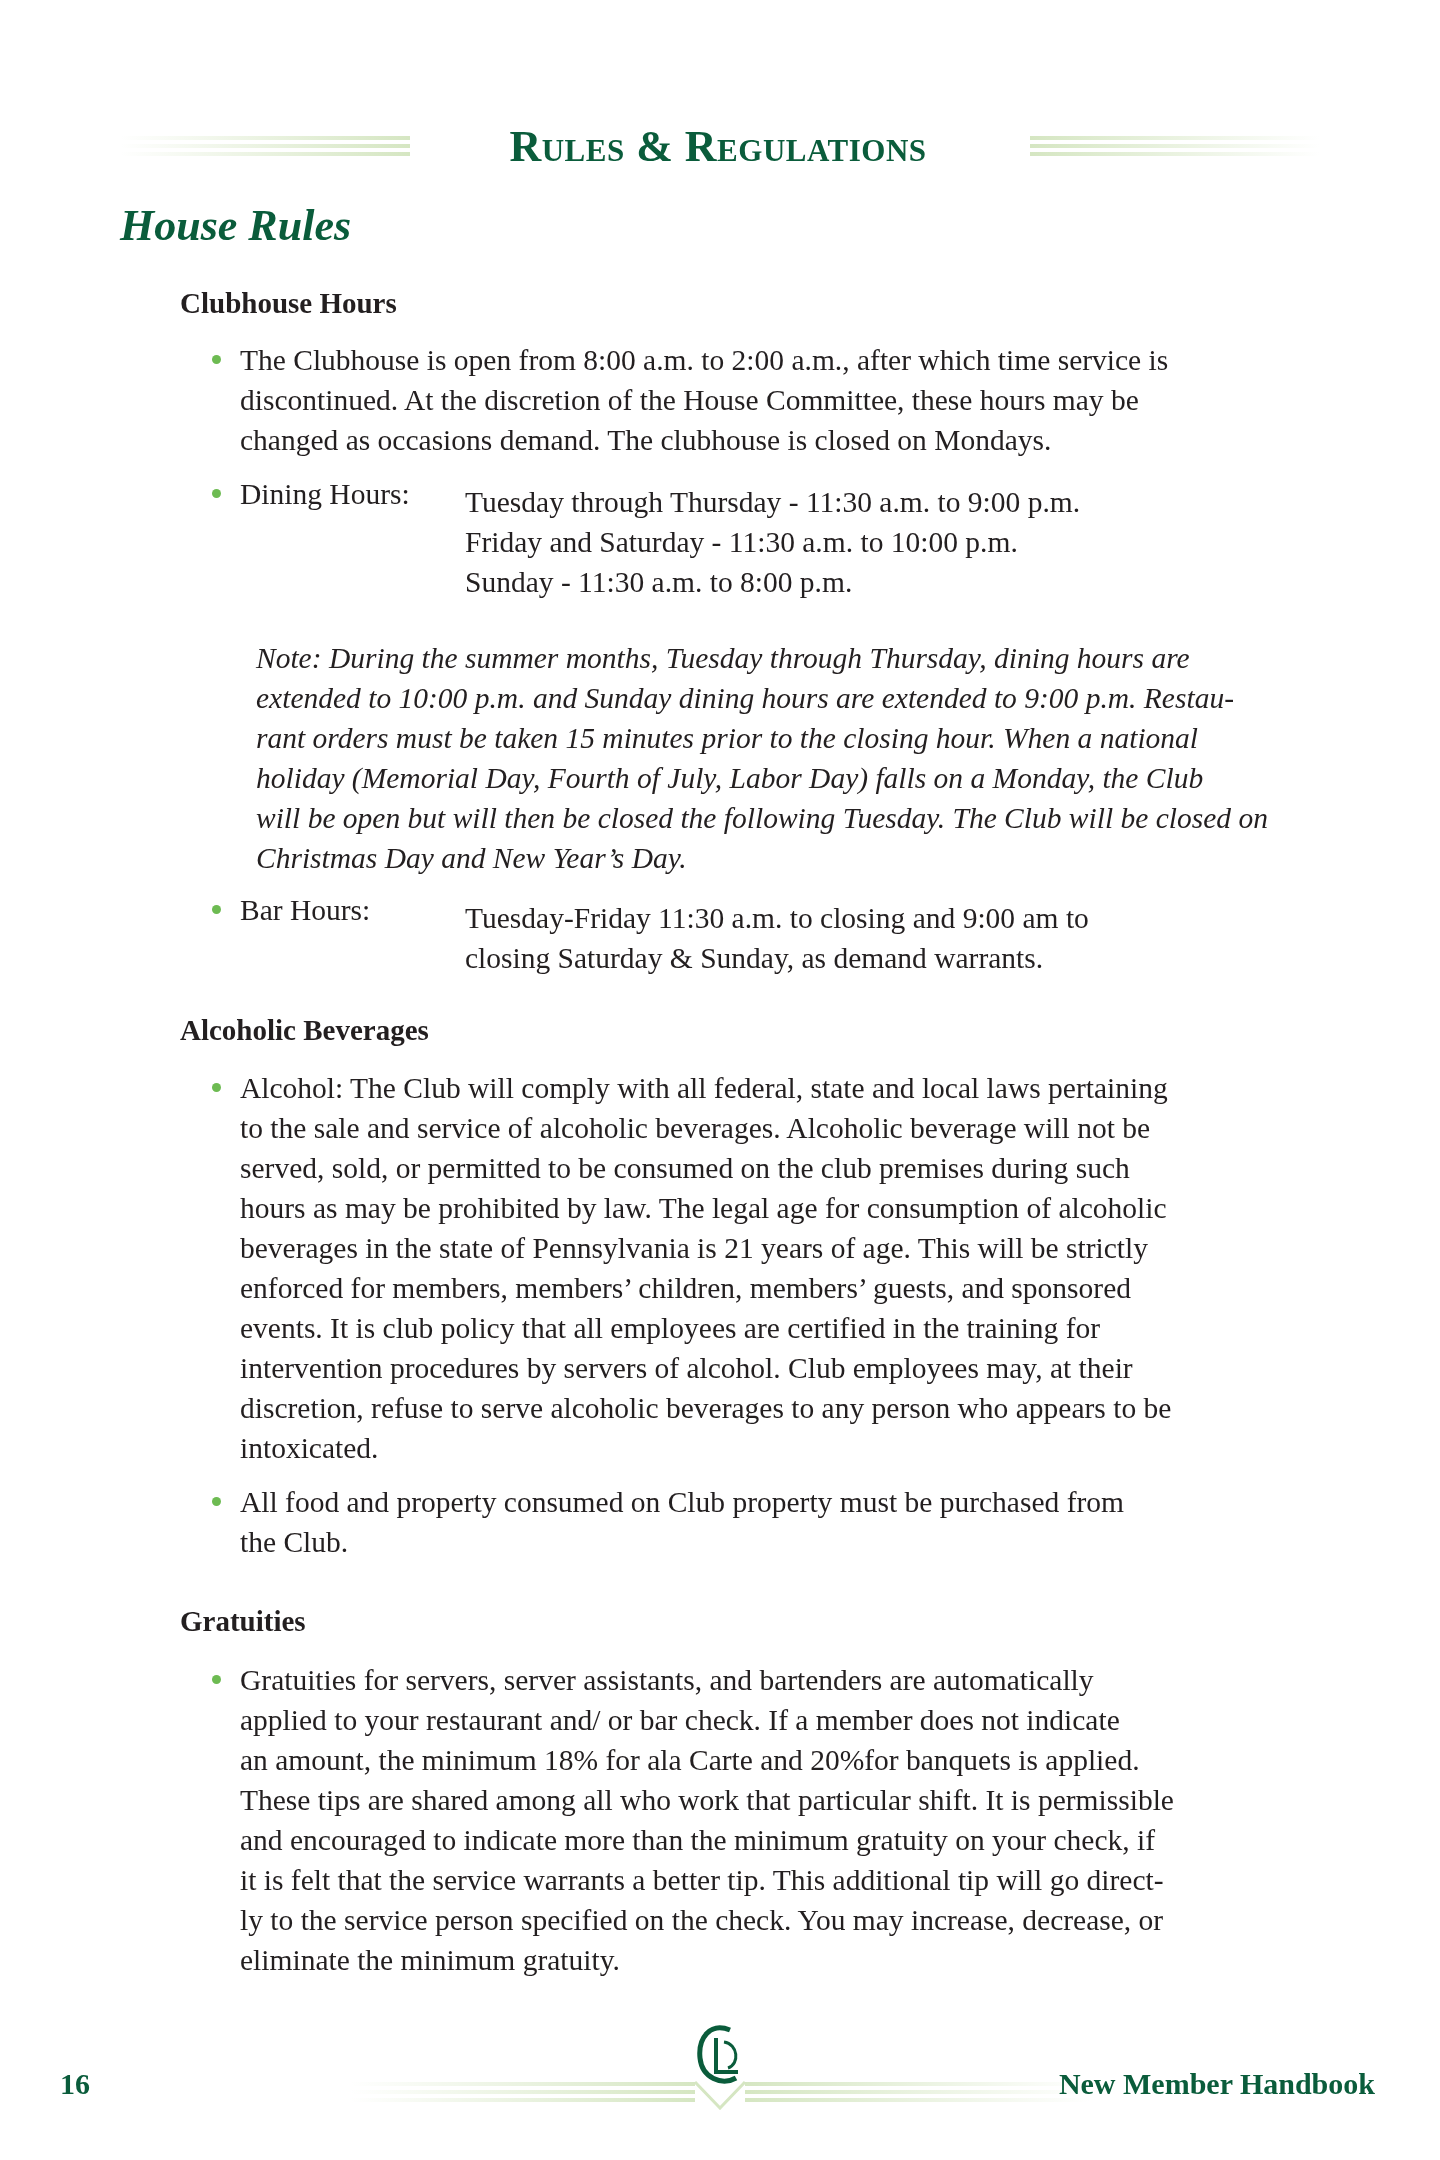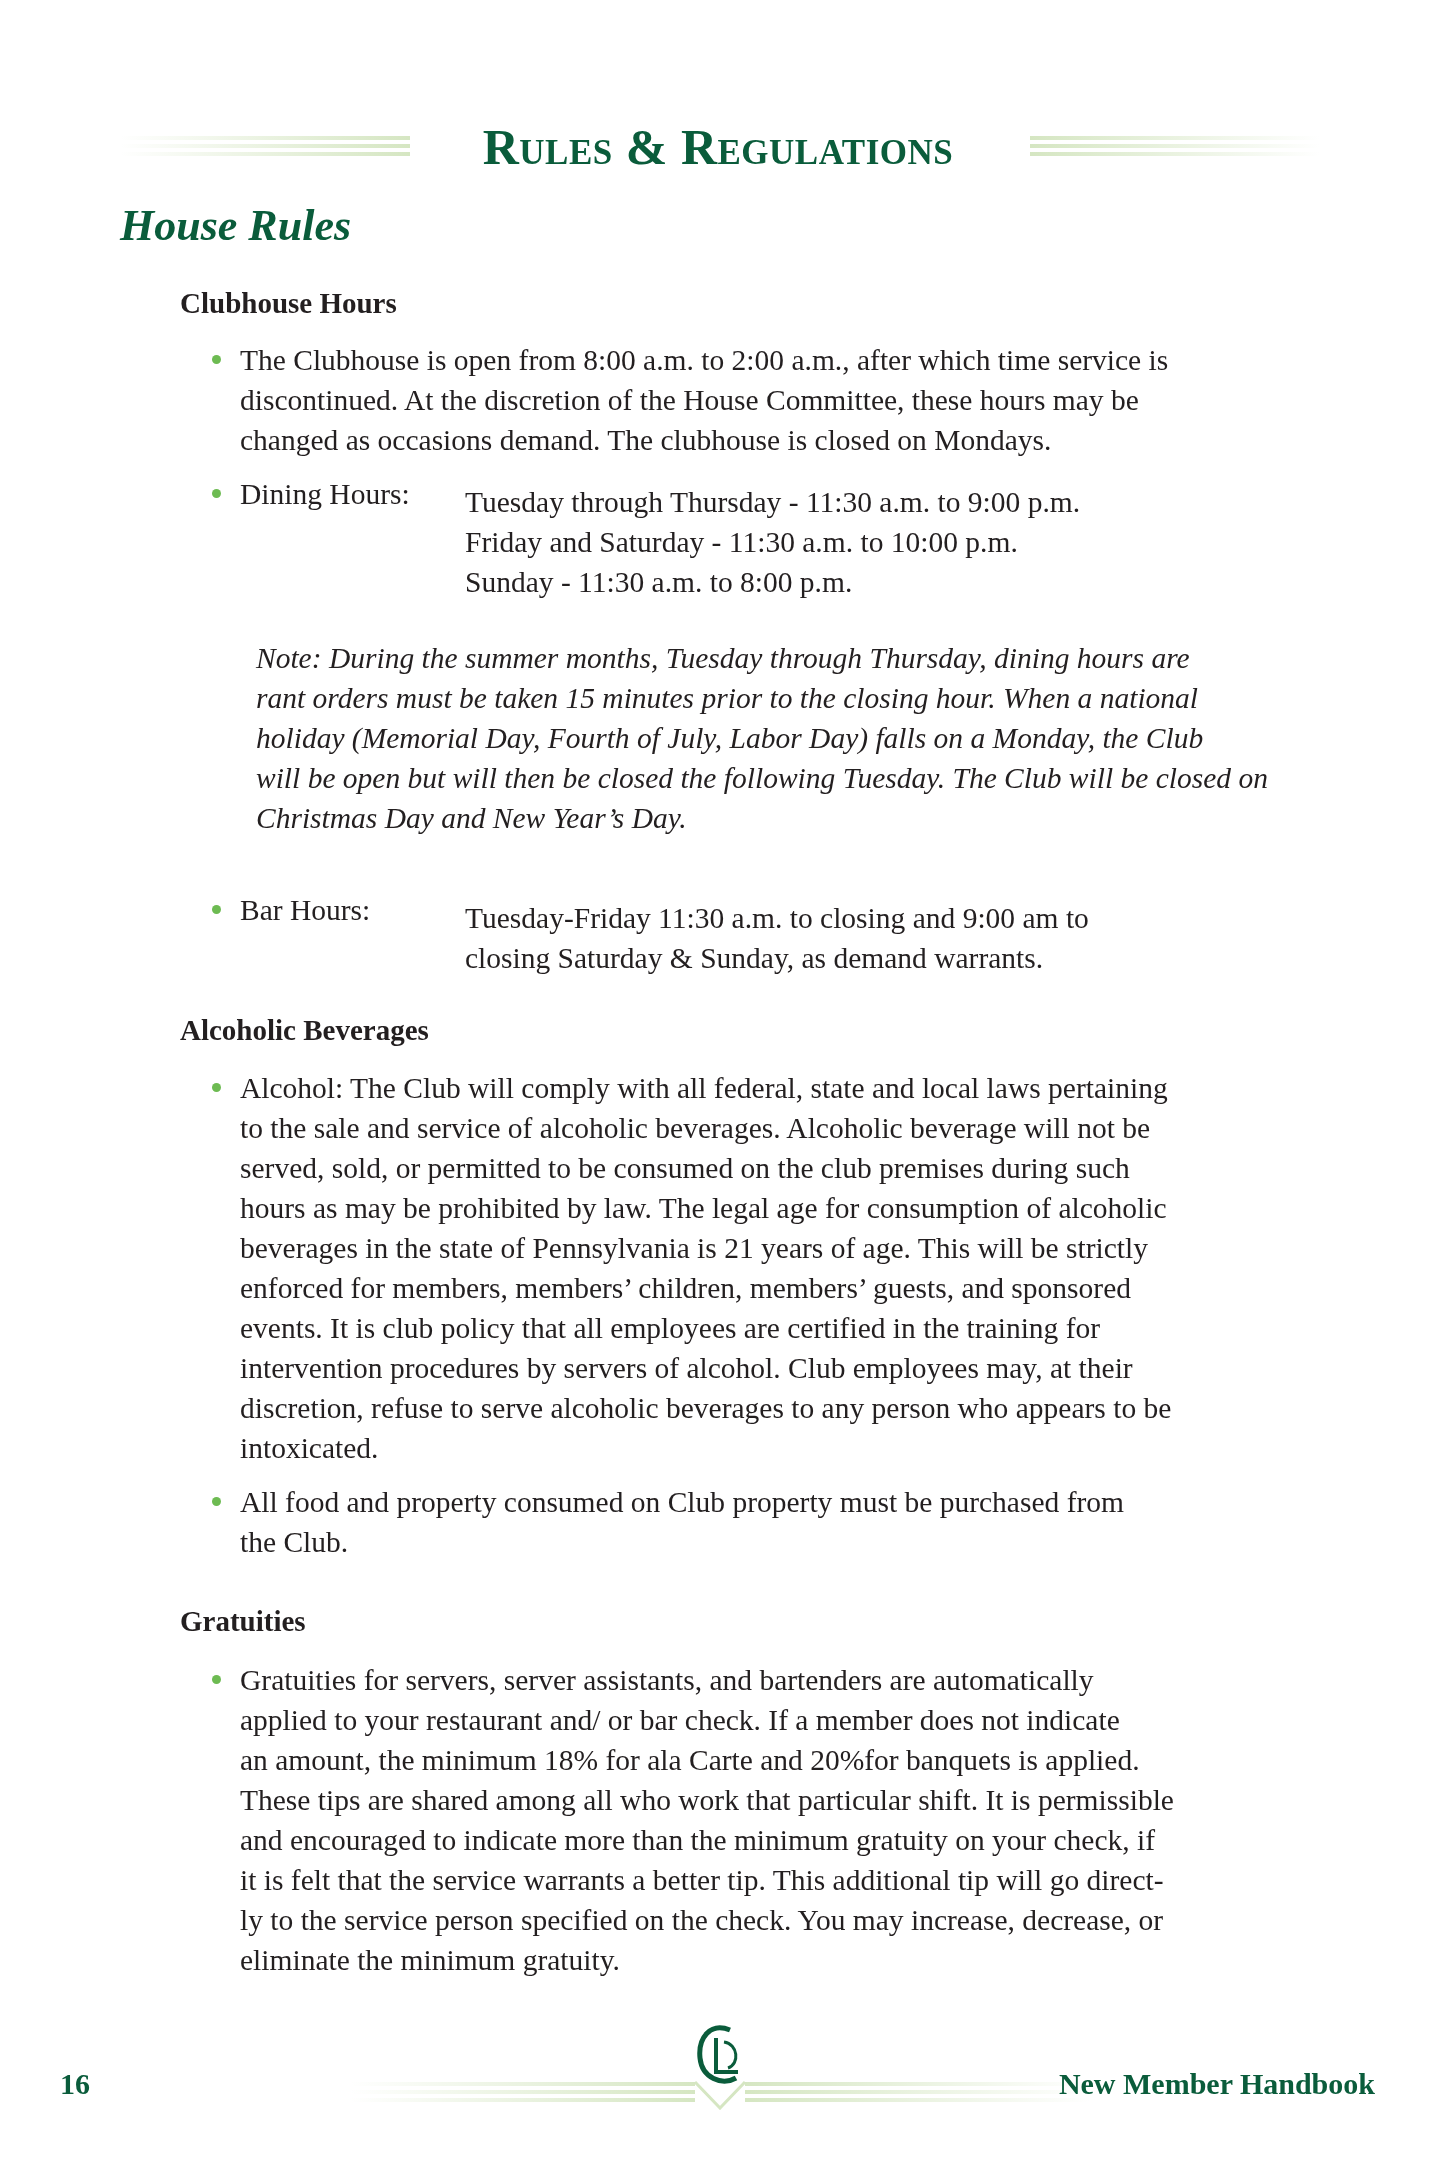--- a/index.html
+++ b/index.html
@@ -1,21 +1,21 @@
 <!DOCTYPE html>
 <html><head>
 <meta charset="utf-8">
 <style>
   html, body { margin:0; padding:0; background:#ffffff; }
   body { width:1440px; height:2160px; position:relative; overflow:hidden;
          font-family:"Liberation Serif","DejaVu Serif",serif; color:#231f20; }
   .title-wrap { position:absolute; top:112px; left:0; width:1440px; height:70px; }
   .title { position:absolute; left:412px; top:0; width:612px; text-align:center;
            font-family:"Liberation Serif",serif; font-weight:bold; color:#0a5c3b;
-           font-size:50px; line-height:70px; font-variant:small-caps; letter-spacing:0.5px; white-space:nowrap; }
+           font-size:44px; line-height:70px; font-variant:small-caps; letter-spacing:0.5px; white-space:nowrap; }
   .rule-lines { position:absolute; height:24px; top:24px; }
   .rule-lines span { display:block; height:4px; margin-bottom:4px; }
   .rule-left { left:120px; width:290px; }
   .rule-left span { background:linear-gradient(to right, rgba(205,225,185,0), #d5e6c2); }
   .rule-right { left:1030px; width:290px; }
   .rule-right span { background:linear-gradient(to left, rgba(205,225,185,0), #d5e6c2); }
 
   .house-rules { position:absolute; left:120px; top:198px; font-style:italic; font-weight:bold;
                  color:#0a5c3b; font-size:44px; line-height:56px; }
 
@@ -70,20 +70,21 @@
   <div class="label">Dining Hours:</div>
   <div class="vals" style="top:8px;">
     <div>Tuesday through Thursday - 11:30 a.m. to 9:00 p.m.</div>
     <div>Friday and Saturday - 11:30 a.m. to 10:00 p.m.</div>
     <div>Sunday - 11:30 a.m. to 8:00 p.m.</div>
   </div>
 </div>
 
 <div class="note" style="top:638px;margin-left:16px;">
   <div>Note: During the summer months, Tuesday through Thursday, dining hours are</div>
+  <div>extended to 10:00 p.m. and Sunday dining hours are extended to 9:00 p.m. Restau-</div>
   <div>rant orders must be taken 15 minutes prior to the closing hour. When a national</div>
   <div>holiday (Memorial Day, Fourth of July, Labor Day) falls on a Monday, the Club</div>
   <div>will be open but will then be closed the following Tuesday. The Club will be closed on</div>
   <div>Christmas Day and New Year’s Day.</div>
 </div>
 
 <div class="bullet" style="top:890px;">
   <span class="dot"></span>
   <div class="label">Bar Hours:</div>
   <div class="vals" style="top:8px;">

